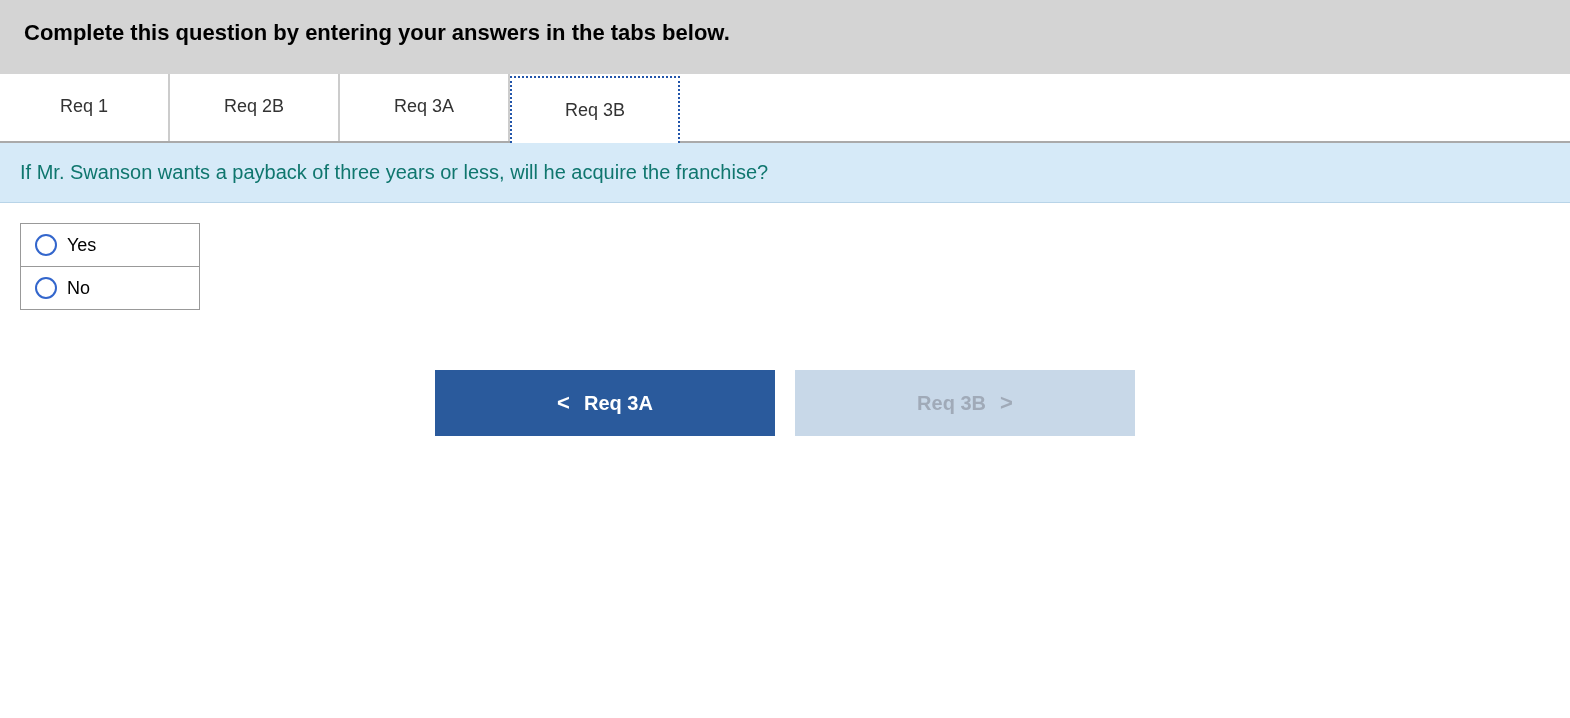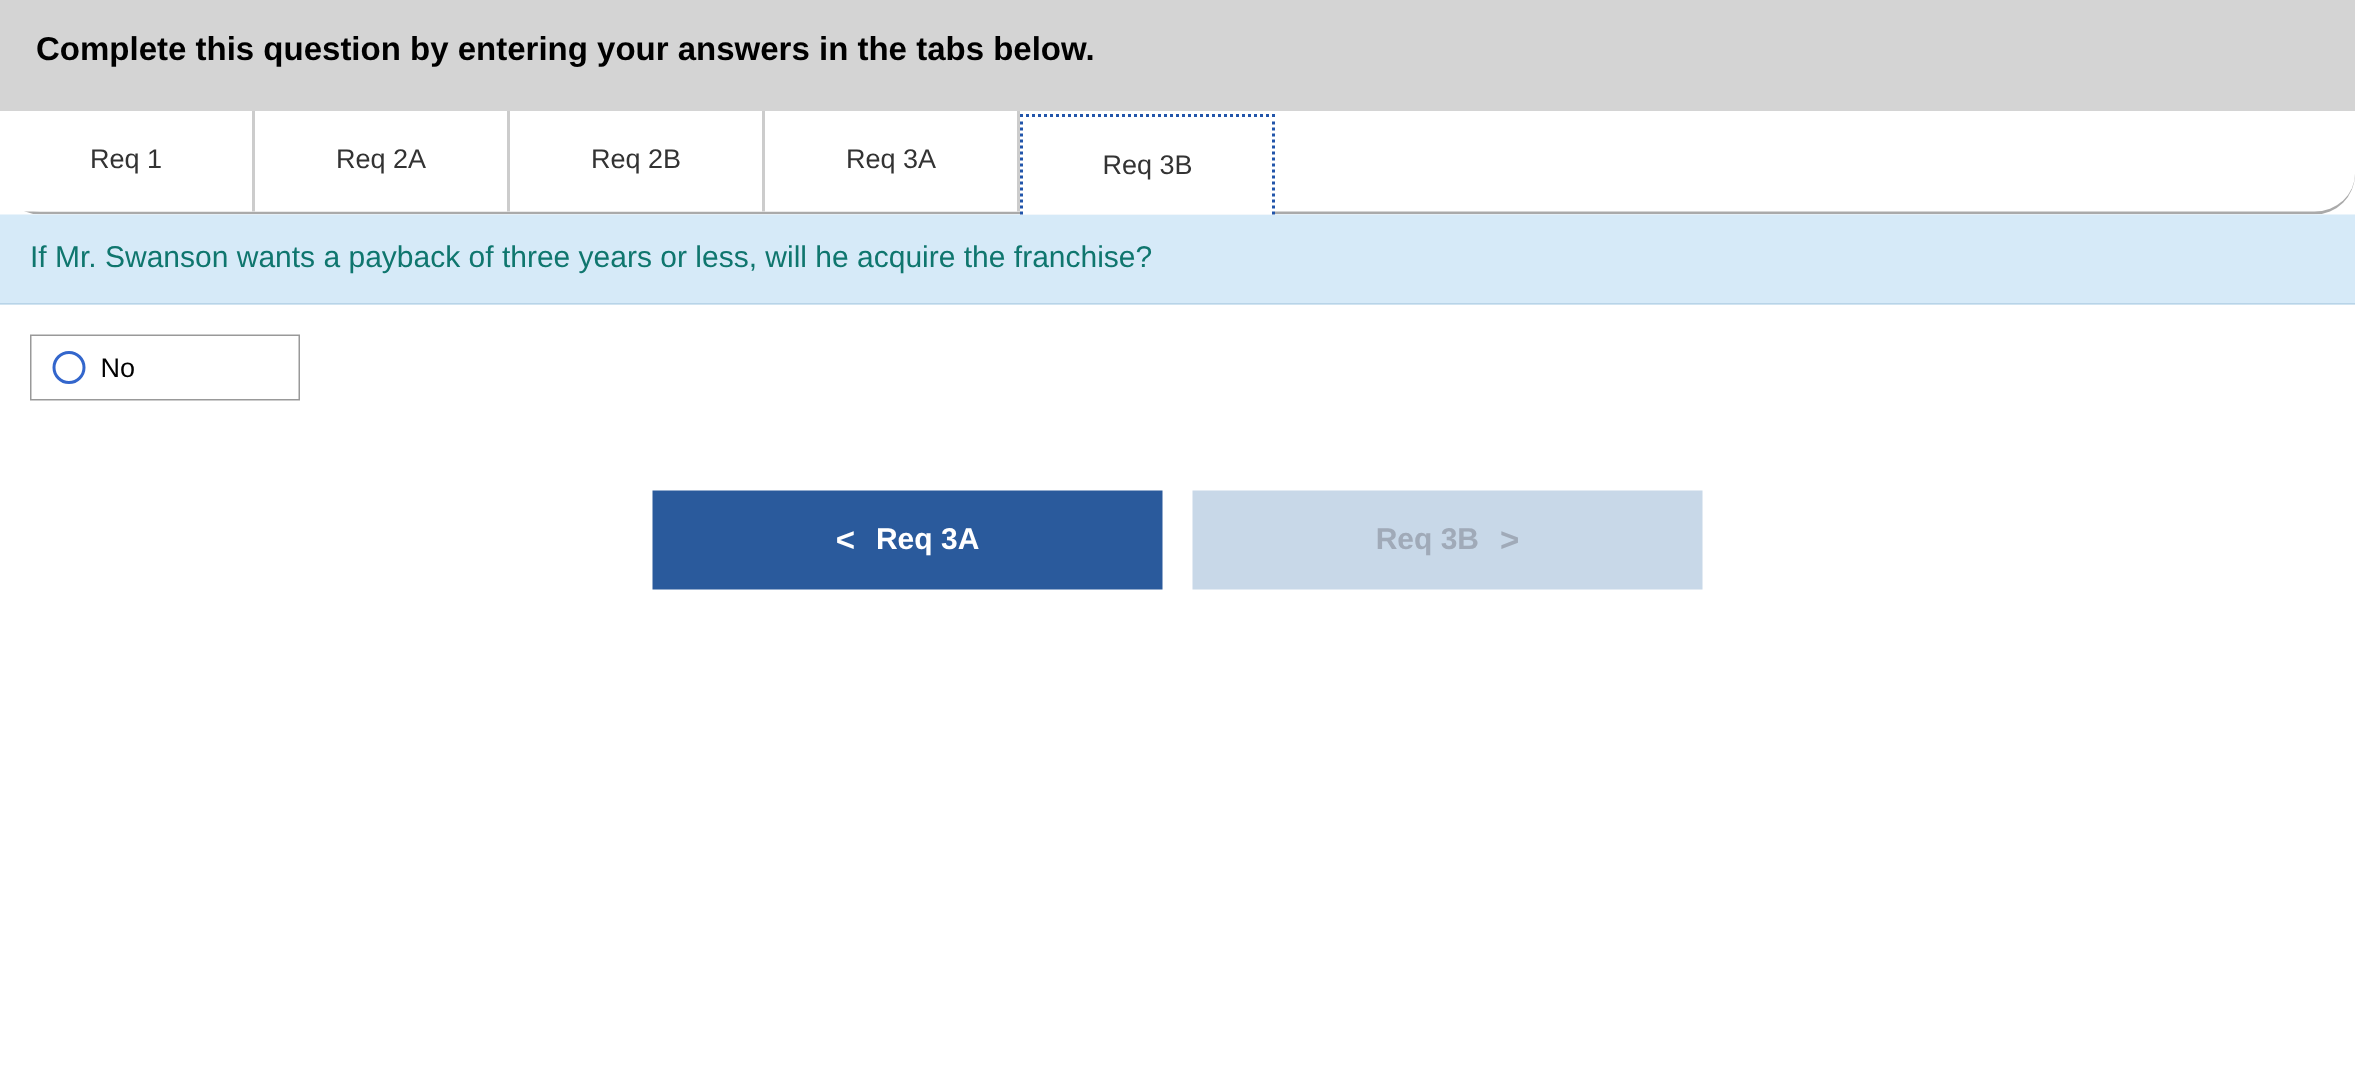--- a/index.html
+++ b/index.html
@@ -25,21 +25,20 @@
       font-size: 22px;
       font-weight: bold;
       color: #000000;
       margin-top: 44px;
     }
 
     .tabs-container {
       display: flex;
       border-bottom: 2px solid #aaaaaa;
       background: #ffffff;
-      border-radius: 27px;
     }
 
     .tab {
       padding: 22px 40px;
       font-size: 18px;
       color: #333333;
       border-right: 2px solid #cccccc;
       cursor: pointer;
       background: #ffffff;
       min-width: 170px;
@@ -148,37 +147,38 @@
 
 <div class="header-bar">
   <span class="header-title">Complete this question by entering your answers in the tabs below.</span>
 </div>
 
 <div class="tabs-container">
   <div class="tab">
     <span>Req 1</span>
   </div>
   <div class="tab">
-    <span>Req 2A</span>
-  </div>
-  <div class="tab">
     <span>Req 2B</span>
   </div>
   <div class="tab">
     <span>Req 3A</span>
   </div>
   <div class="tab active">
     <span>Req 3B</span>
   </div>
 </div>
 
 <div class="question-bar">If Mr. Swanson wants a payback of three years or less, will he acquire the franchise?</div>
 
 <div class="answer-section">
   <div class="radio-group">
+    <label class="radio-item">
+      <div class="radio-circle"></div>
+      <span>Yes</span>
+    </label>
     <label class="radio-item">
       <div class="radio-circle"></div>
       <span>No</span>
     </label>
   </div>
 </div>
 
 <div class="navigation-buttons">
   <button class="nav-btn-prev">
     <span class="nav-chevron">&lt;</span>

